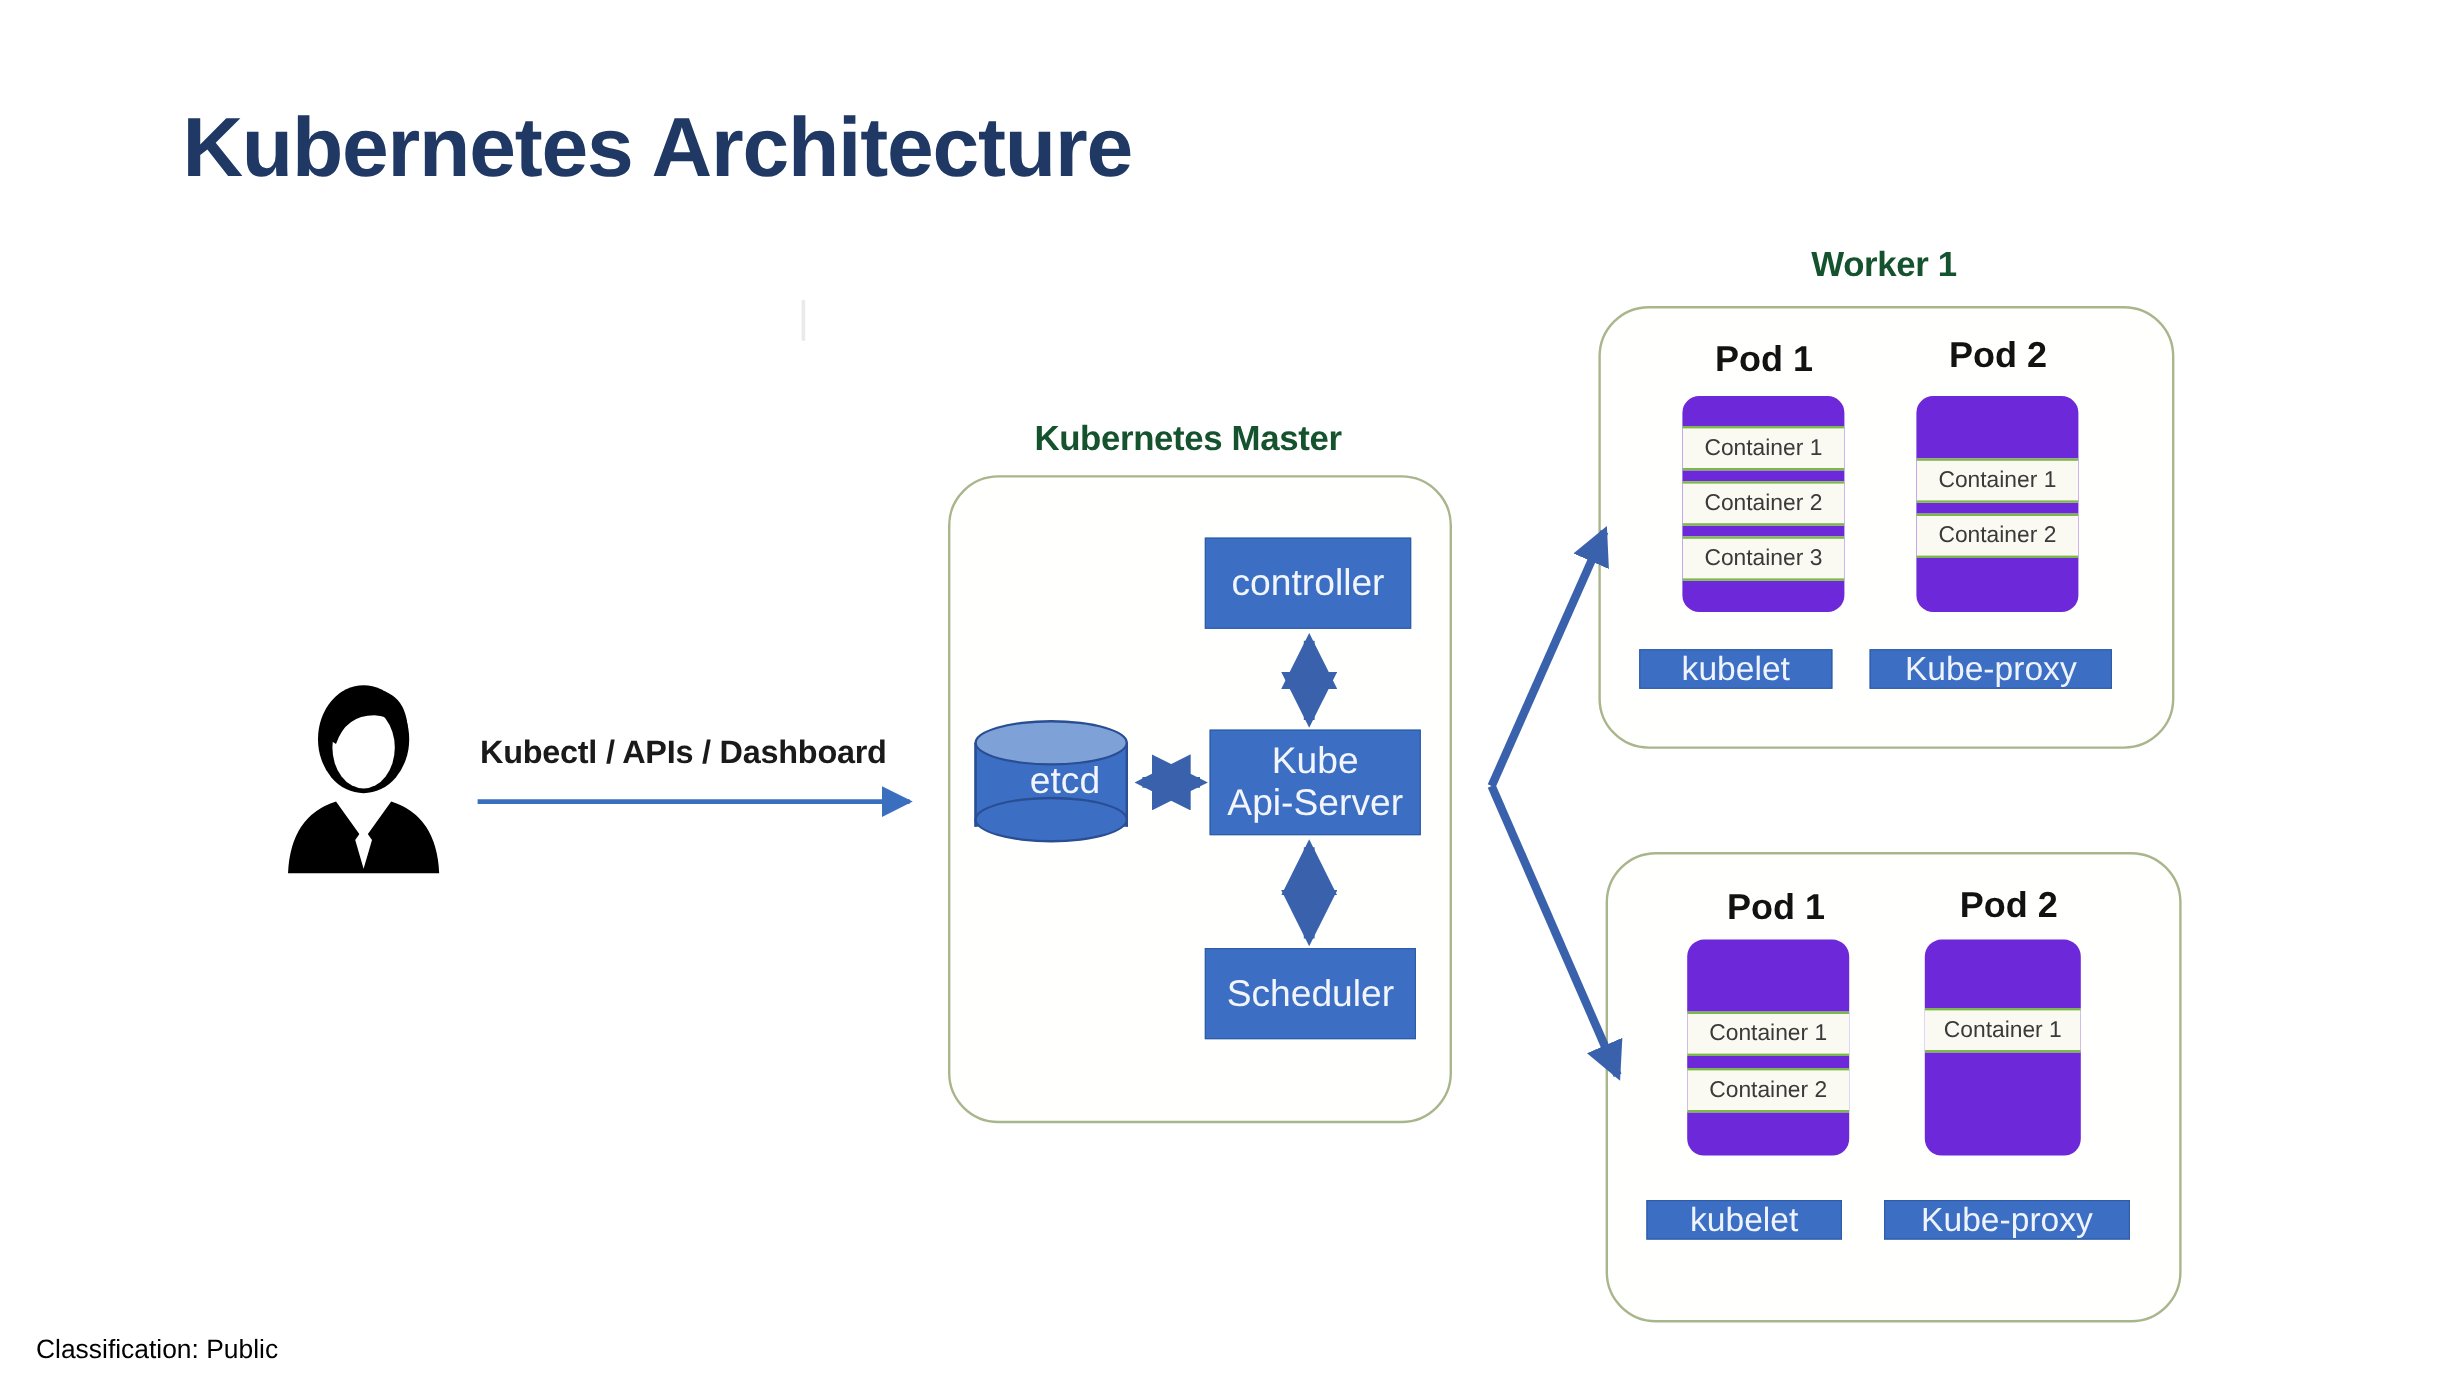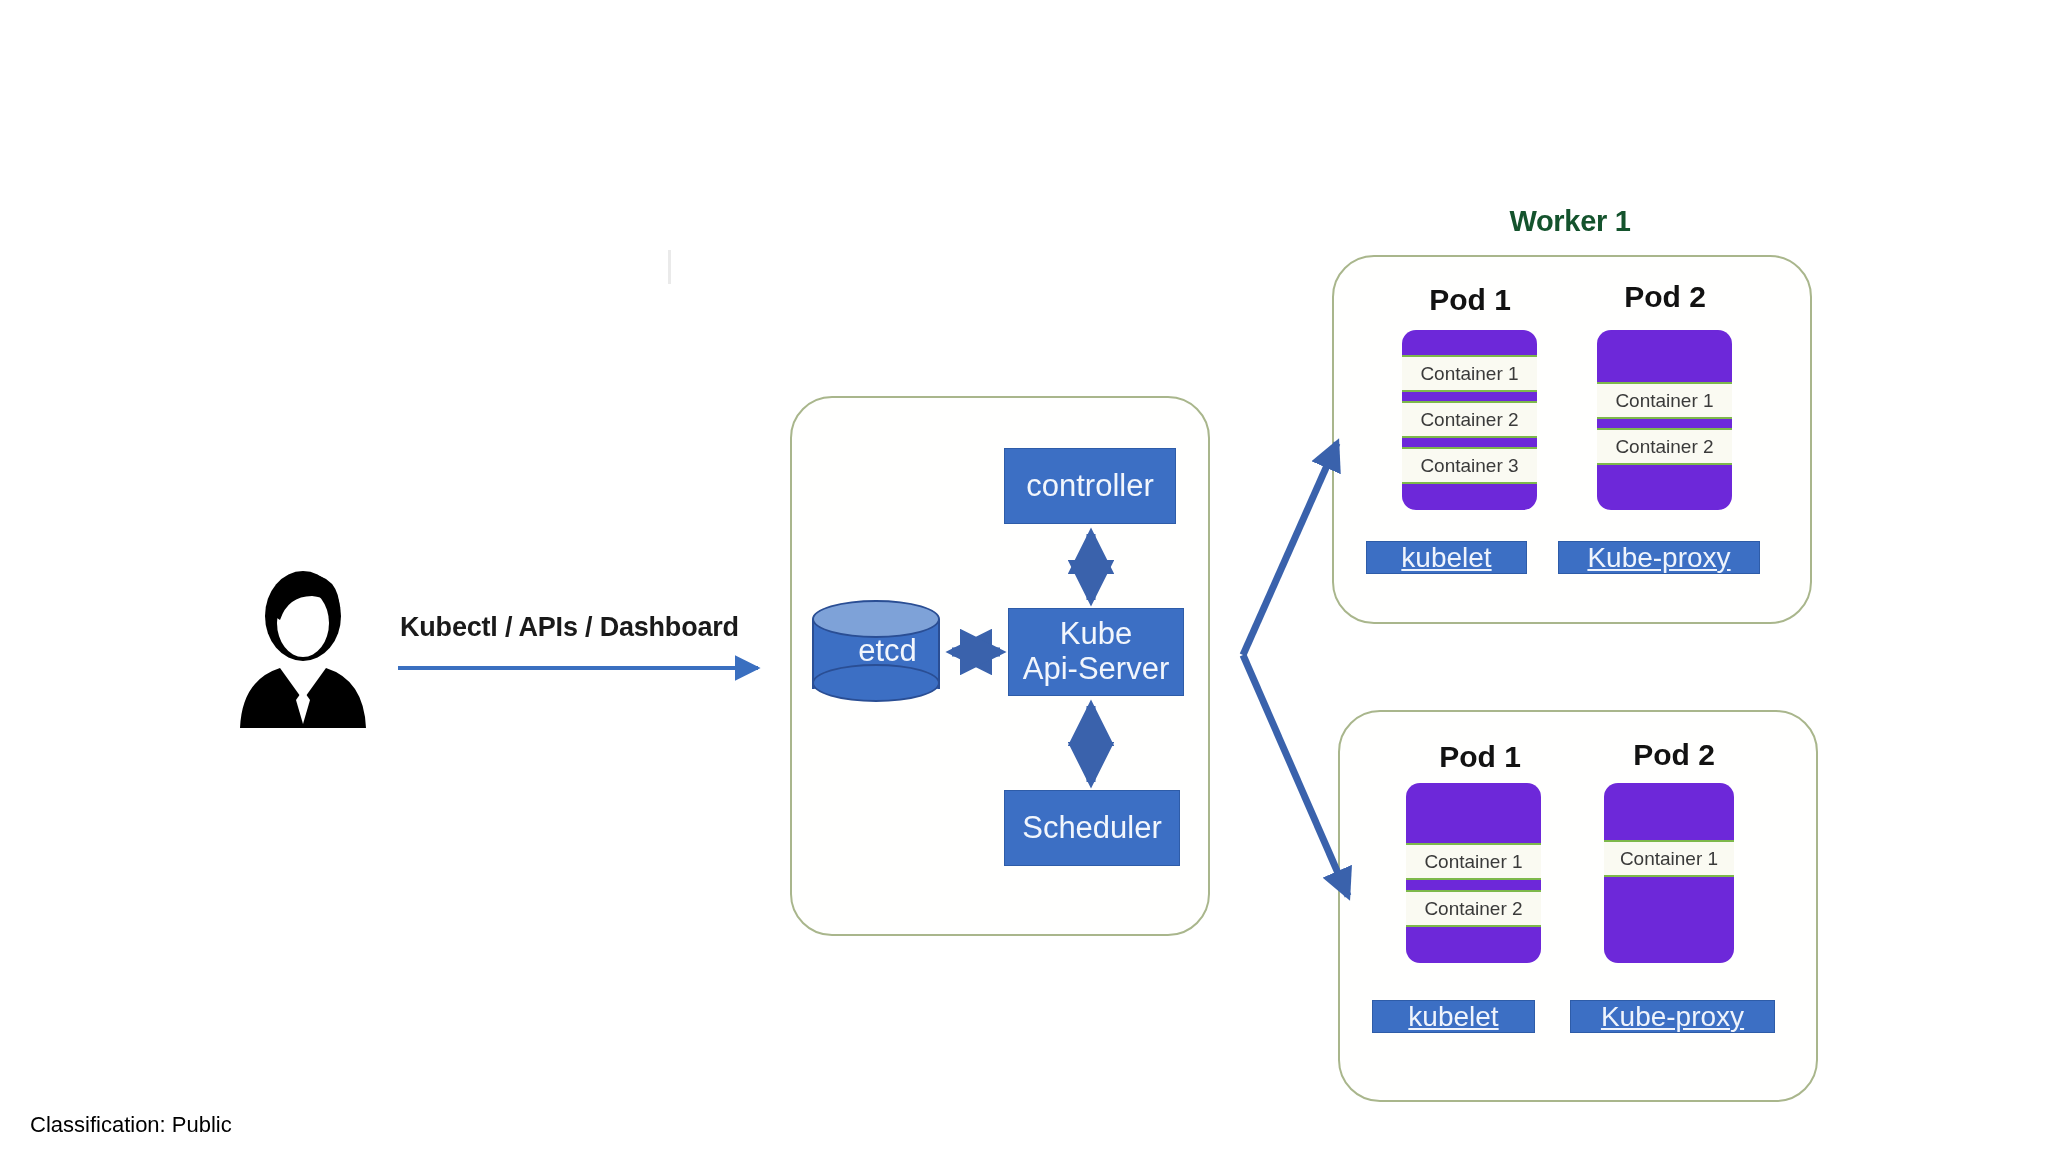--- a/index.html
+++ b/index.html
@@ -169,21 +169,20 @@
     position: absolute;
     background: #3C6FC4;
     border: 1px solid #2E5CA8;
     box-sizing: border-box;
     display: flex;
     align-items: center;
     justify-content: center;
     color: #EFF4FC;
     font-size: 28px;
     white-space: nowrap;
-    text-decoration: underline;
   }
 
   
   #user-icon {
     position: absolute;
     left: 228px;
     top: 568px;
     width: 150px;
     height: 160px;
   }
@@ -219,20 +218,21 @@
     height: 34px;
     background: #d8d8d8;
     opacity: 0.55;
   }
 </style>
 </head>
 <body>
 
 <div id="slide">
 
+  <div id="title">Kubernetes Architecture</div>
 
   <div id="artifact"></div>
 
   <div id="user-icon">
     <svg viewBox="0 0 150 160" width="150" height="160" aria-hidden="true">
 
       <ellipse cx="75" cy="48" rx="38" ry="45" fill="#000000"></ellipse>
 
       <ellipse cx="75" cy="55" rx="26" ry="34" fill="#ffffff"></ellipse>
 
@@ -241,20 +241,21 @@
       <path d="M12 160 Q14 112 52 100 L75 132 L98 100 Q136 112 138 160 Z" fill="#000000"></path>
 
       <path d="M56 102 L75 128 L94 102 L86 98 L75 116 L64 98 Z" fill="#ffffff"></path>
 
       <path d="M75 122 L82 132 L75 156 L68 132 Z" fill="#ffffff"></path>
     </svg>
   </div>
 
   <div id="kubectl-label">Kubectl / APIs / Dashboard</div>
 
+  <div class="group-label" style="left:790px; top:350px; width:400px;">Kubernetes Master</div>
 
   <div class="green-box" id="master-box" style="left:790px; top:396px; width:420px; height:540px;"></div>
 
   <div class="blue-box" style="left:1008px; top:608px; width:176px; height:88px; font-size:31px; flex-direction:column;">
     <span>Kube</span>
     <span>Api-Server</span>
   </div>
 
   <div class="blue-box" style="left:1004px; top:448px; width:172px; height:76px; font-size:31px;">
     <span>controller</span>

